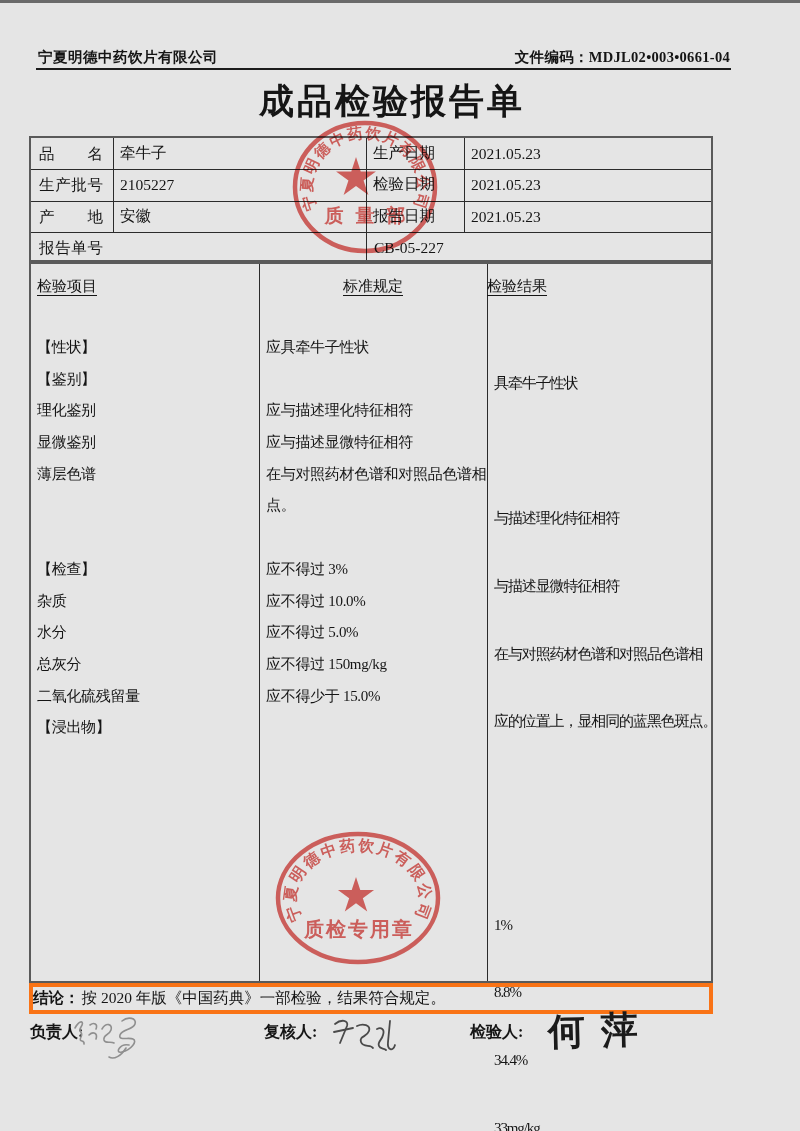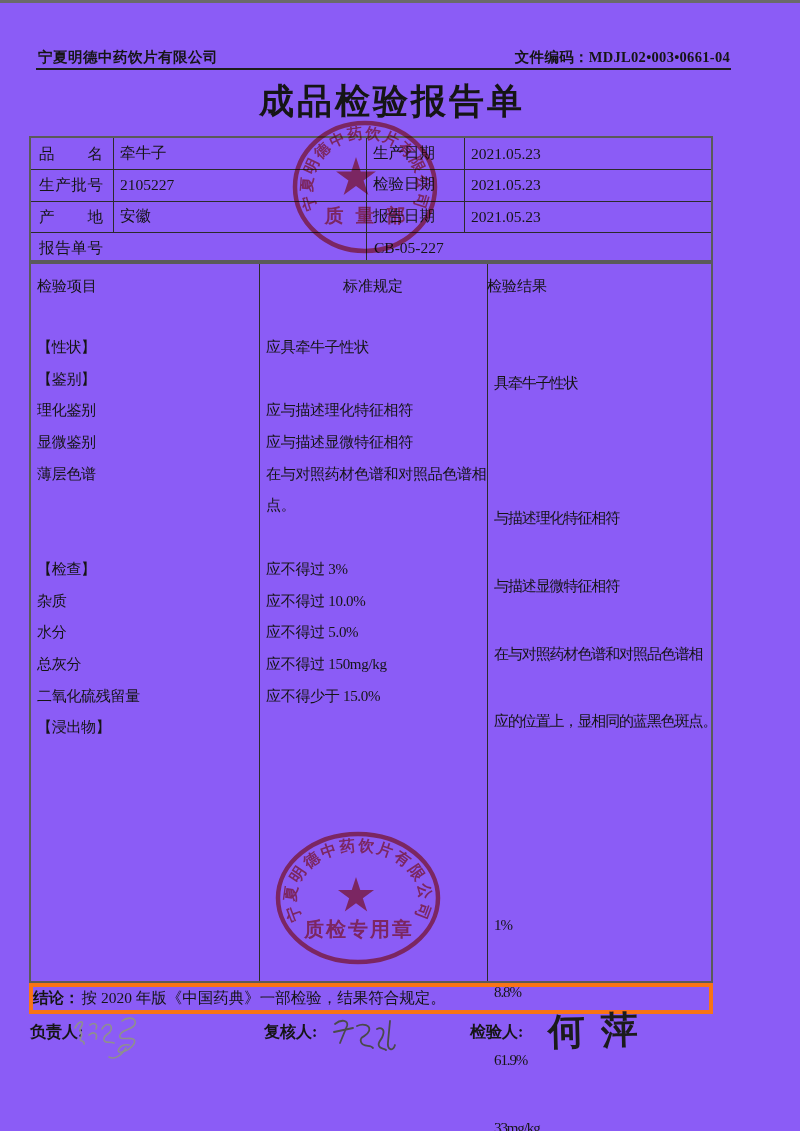--- a/index.html
+++ b/index.html
@@ -1,36 +1,36 @@
 <!DOCTYPE html>
 <html><head>
 <meta charset="utf-8">
 <style>
   html,body{margin:0;padding:0;background:#fff;}
-  .page{position:relative;width:800px;height:1131px;background:#8b5cf6;overflow:hidden;
+  .page{position:relative;width:800px;height:1131px;background:#e5e5e5;overflow:hidden;
         font-family:"Liberation Serif","DejaVu Serif",serif;color:#151515;}
   .scan-edge{position:absolute;left:0;top:0;width:800px;height:3px;background:#6a6a6a;}
   .hdr-company{position:absolute;left:38px;top:48px;font-size:14.5px;font-weight:600;letter-spacing:.5px;}
   .hdr-code{position:absolute;top:48px;right:70px;font-size:14.5px;font-weight:600;letter-spacing:.3px;}
   .hdr-rule{position:absolute;left:36px;top:68px;width:695px;height:2px;background:#1c1c1c;}
   .title{position:absolute;left:0;top:78px;width:784px;text-align:center;
          font-size:35px;font-weight:bold;letter-spacing:3px;}
   
   .t1{position:absolute;left:29px;top:136px;width:684px;height:126px;
       border:2px solid #5a5a5a;box-sizing:border-box;font-size:15.5px;}
   .t1 .hl{position:absolute;left:0;width:680px;height:1px;background:#2b2b2b;}
   .t1 .vl{position:absolute;width:1px;background:#2b2b2b;top:0;}
   .cell{position:absolute;height:31px;display:flex;align-items:center;white-space:nowrap;}
   .jlab{width:64px;text-align:justify;text-align-last:justify;display:block;line-height:31px;}
   
   .t2{position:absolute;left:29px;top:262px;width:684px;height:721px;
       border:2px solid #5a5a5a;box-sizing:border-box;font-size:15px;}
   .t2 .vl{position:absolute;top:0;height:717px;width:1px;background:#2b2b2b;}
   .t2h{position:absolute;top:7px;height:30px;line-height:30px;
-       text-underline-offset:4px;white-space:nowrap;}
+       text-decoration:underline;text-underline-offset:4px;white-space:nowrap;}
   .tcol{position:absolute;top:68px;}
   .tcol .tline{height:31.7px;line-height:31.7px;white-space:nowrap;letter-spacing:-0.3px;}
   .tcol-tight .tline{letter-spacing:-1.1px;margin-top:36px;}
   
   .concl{position:absolute;left:29px;top:983px;width:684px;height:31px;
          border:4px solid #f97316;box-sizing:border-box;display:flex;align-items:center;
          padding-left:0;font-size:15.5px;white-space:nowrap;}
   .concl b{font-weight:bold;margin-right:2px;}
   
   .sig-label{position:absolute;font-size:16px;font-weight:600;}
@@ -127,21 +127,21 @@
         <div class="tline">具牵牛子性状</div>
         <div class="tline"></div>
         <div class="tline">与描述理化特征相符</div>
         <div class="tline">与描述显微特征相符</div>
         <div class="tline">在与对照药材色谱和对照品色谱相</div>
         <div class="tline">应的位置上，显相同的蓝黑色斑点。</div>
         <div class="tline"></div>
         <div class="tline"></div>
         <div class="tline">1%</div>
         <div class="tline">8.8%</div>
-        <div class="tline">61.9%</div>
+        <div class="tline">34.4%</div>
         <div class="tline">33mg/kg</div>
         <div class="tline">3.4%</div>
       </div>
   </div>
 
   <div class="concl">
     <b>结论：</b>
     <span>按 2020 年版《中国药典》一部检验，结果符合规定。</span>
   </div>
 

